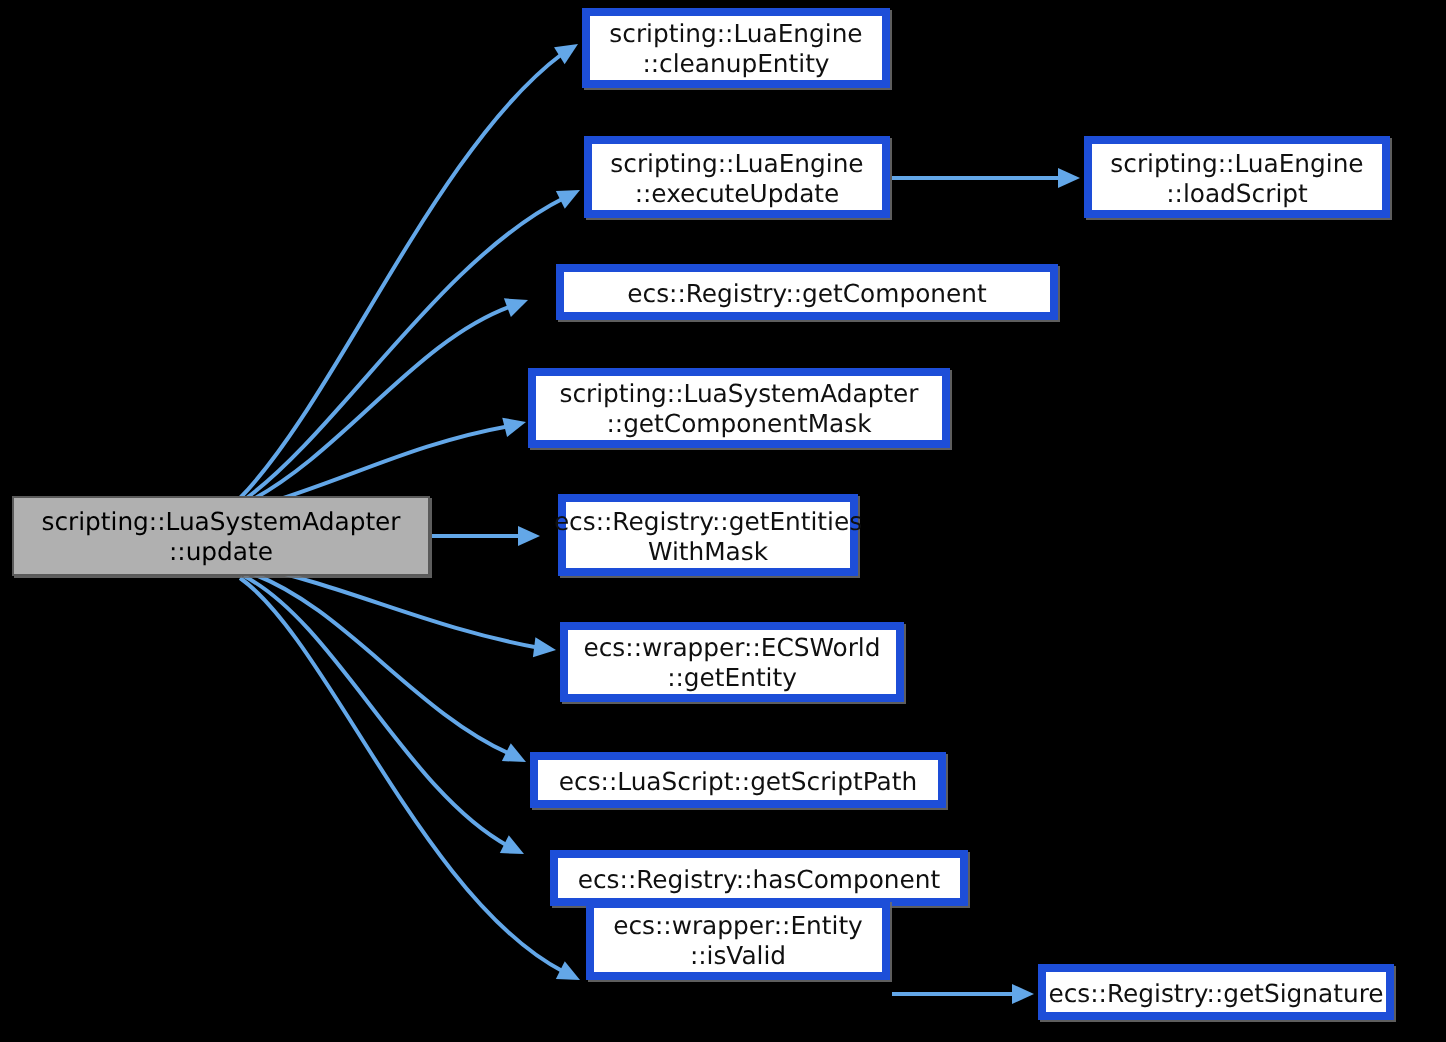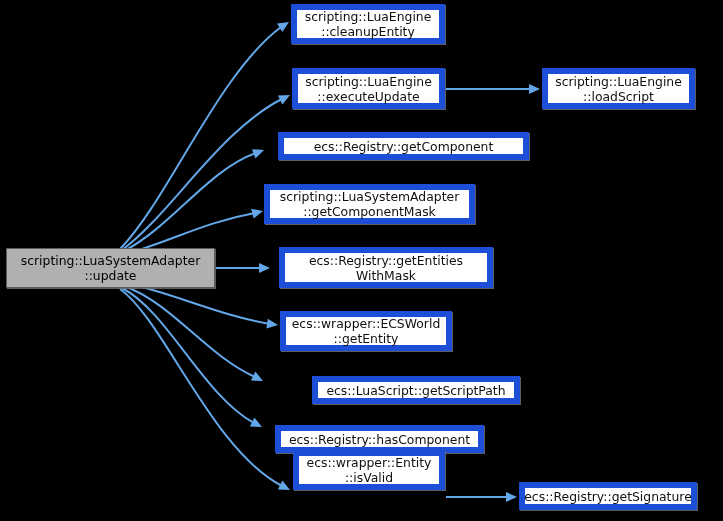--- a/index.html
+++ b/index.html
@@ -23,21 +23,21 @@
     height: 521px;
     pointer-events: none;
   }
   .node {
     position: absolute;
     box-sizing: border-box;
     display: flex;
     align-items: center;
     justify-content: center;
     text-align: center;
-    border: 6px solid #1d4ed8;
+    border: 4px solid #1d4ed8;
     background: #ffffff;
     color: #101010;
     font-size: 12.4px;
     line-height: 15px;
     letter-spacing: 0px;
     white-space: pre-line;
     box-shadow: 1px 1px 0 0 rgba(110,110,110,0.85);
   }
   .node.root {
     background: #b0b0b0;
@@ -81,25 +81,25 @@
   <div id="nodes">
       <div class="node root" style="left: 6px; top: 248px; width: 209px; height: 40px;"><span class="node-label">scripting::LuaSystemAdapter
 ::update</span></div>
       <div class="node" style="left: 291px; top: 4px; width: 154px; height: 40px;"><span class="node-label">scripting::LuaEngine
 ::cleanupEntity</span></div>
       <div class="node" style="left: 292px; top: 68px; width: 153px; height: 41px;"><span class="node-label">scripting::LuaEngine
 ::executeUpdate</span></div>
       <div class="node" style="left: 278px; top: 132px; width: 251px; height: 28px;"><span class="node-label">ecs::Registry::getComponent</span></div>
       <div class="node" style="left: 264px; top: 184px; width: 211px; height: 40px;"><span class="node-label">scripting::LuaSystemAdapter
 ::getComponentMask</span></div>
-      <div class="node" style="left: 279px; top: 247px; width: 214px; height: 41px;"><span class="node-label">ecs::Registry::getEntities
+      <div class="node" style="left: 279px; top: 247px; width: 150px; height: 41px;"><span class="node-label">ecs::Registry::getEntities
 WithMask</span></div>
       <div class="node" style="left: 280px; top: 311px; width: 172px; height: 40px;"><span class="node-label">ecs::wrapper::ECSWorld
 ::getEntity</span></div>
-      <div class="node" style="left: 265px; top: 376px; width: 208px; height: 28px; margin-left: 47px;"><span class="node-label">ecs::LuaScript::getScriptPath</span></div>
+      <div class="node" style="left: 265px; top: 376px; width: 208px; height: 28px;"><span class="node-label">ecs::LuaScript::getScriptPath</span></div>
       <div class="node" style="left: 275px; top: 425px; width: 209px; height: 28px;"><span class="node-label">ecs::Registry::hasComponent</span></div>
       <div class="node" style="left: 293px; top: 450px; width: 152px; height: 40px;"><span class="node-label">ecs::wrapper::Entity
 ::isValid</span></div>
       <div class="node" style="left: 542px; top: 68px; width: 153px; height: 41px;"><span class="node-label">scripting::LuaEngine
 ::loadScript</span></div>
       <div class="node" style="left: 519px; top: 482px; width: 178px; height: 28px;"><span class="node-label">ecs::Registry::getSignature</span></div>
     </div>
 </div>
 
 </body></html>

